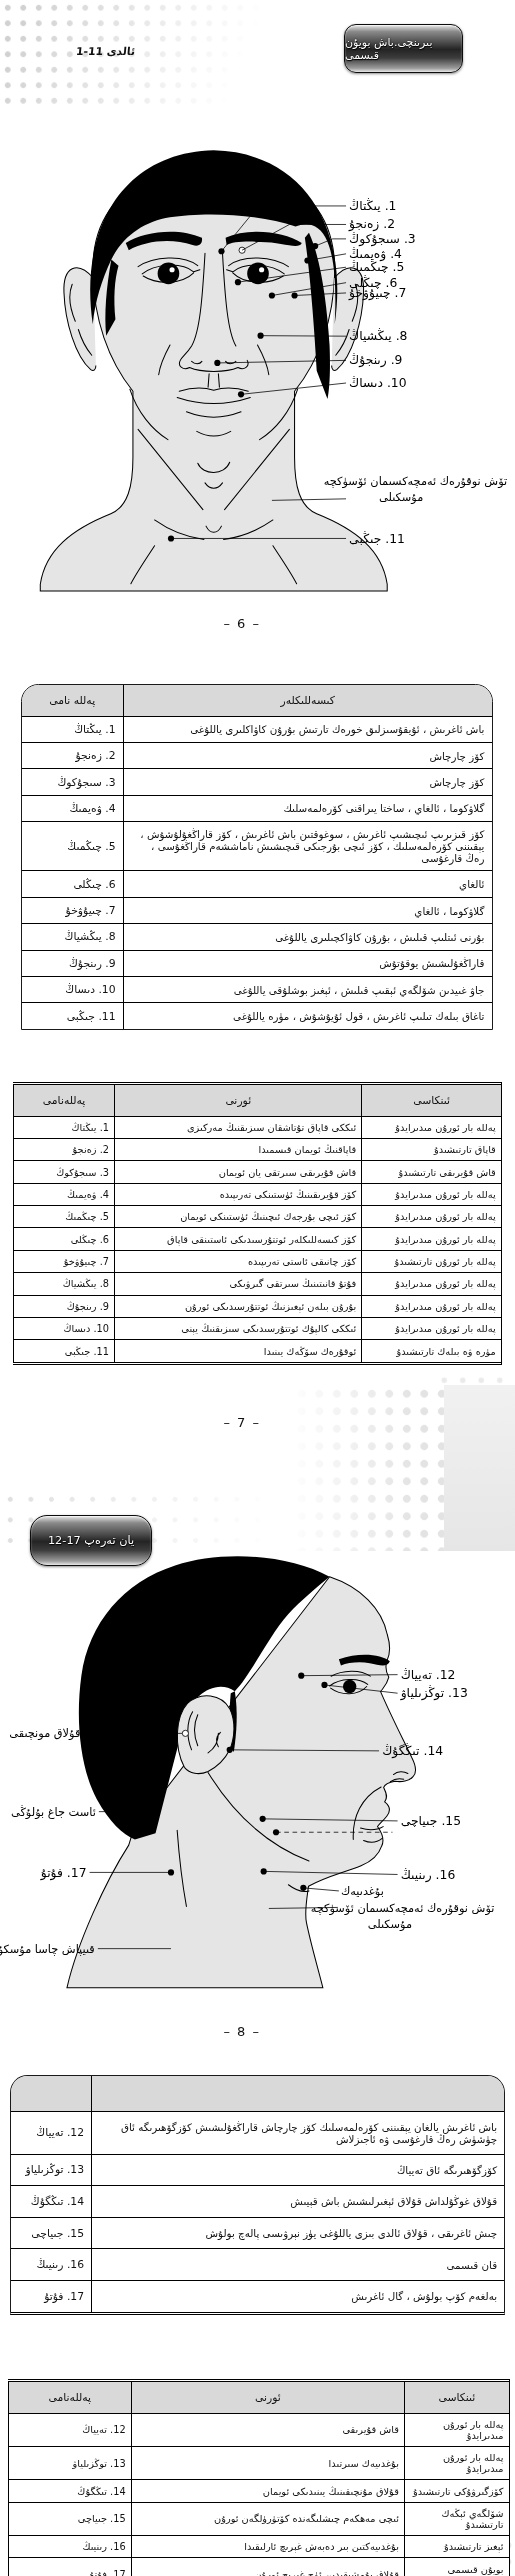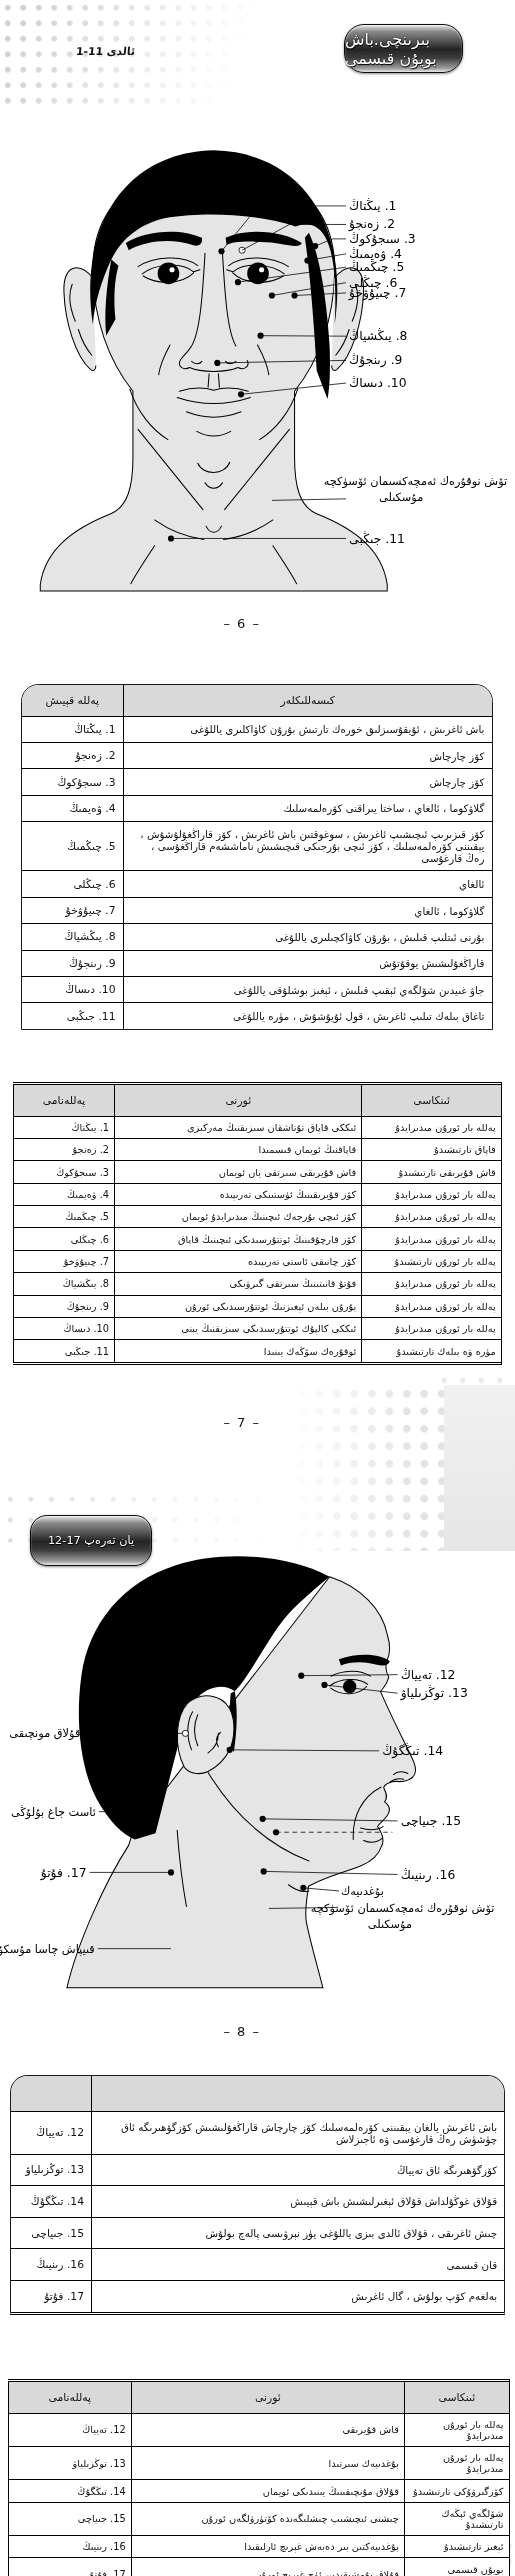--- a/index.html
+++ b/index.html
@@ -31,21 +31,21 @@
     -webkit-mask-image:linear-gradient(100deg,rgba(0,0,0,.8),transparent 80%);
     mask-image:linear-gradient(100deg,rgba(0,0,0,.8),transparent 80%)}
   .ht-bottom{left:268px;top:2537px;width:247px;height:109px;
     background-image:radial-gradient(circle,#d9d9d9 3.6px,transparent 4.1px);
     background-size:16.5px 16.5px;
     -webkit-mask-image:linear-gradient(215deg,rgba(0,0,0,.95) 18%,transparent 75%);
     mask-image:linear-gradient(215deg,rgba(0,0,0,.95) 18%,transparent 75%)}
   
   .btn{position:absolute;display:flex;align-items:center;justify-content:center;
     background:linear-gradient(180deg,#e8e8e8 0%,#8a8a8a 14%,#4a4a4a 38%,#242424 52%,#3c3c3c 70%,#9c9c9c 92%,#e8e8e8 100%);
-    border:1px solid #0d0d0d;border-radius:20px;color:#fff;font-size:16px;
+    border:1px solid #0d0d0d;border-radius:12px;color:#fff;font-size:11px;
     text-shadow:0 0 1.5px #000,0.5px 0.5px 1px #000;
     box-shadow:inset 0 1px 1.5px rgba(255,255,255,.7),0 1px 2.6px rgba(0,0,0,.45)}
   .btn1{left:344px;top:24px;width:117px;height:47px}
   .btn2{left:30px;top:1515px;width:120px;height:49px;font-size:11.3px;border-radius:17px}
   .caption1{position:absolute;left:67px;top:45px;width:77px;font-size:10.8px;
     font-weight:bold;direction:ltr;text-align:center;transform:skewX(-5deg)}
   .pagenum{position:absolute;left:0;width:484px;text-align:center;font-size:13px;
     letter-spacing:1.5px;direction:ltr}
   
   .tblwrap{position:absolute;background:#fff}
@@ -152,21 +152,21 @@
     <text class="svga" x="822" y="774" text-anchor="start">مۇسكىلى</text>
   </g>
 </svg>
 
 <div class="pagenum" style="top:616px">– 6 –</div>
 
 <div class="tblwrap t-round" style="left:20.6px;top:684px;width:470px">
   <table class="t1">
     <tbody>
         <tr>
-      <th class="divR" style="width:95px">پەللە قېيىش</th>
+      <th class="divR" style="width:95px">پەللە نامى</th>
       <th>كىسەللىكلەر</th>
     </tr>
     <tr>
           <td class="name divR">1. يىڭتاڭ</td>
           <td>باش ئاغرىش ، ئۇيقۇسىزلىق خورەك تارتىش بۇرۇن كاۋاكلىرى ياللۇغى</td>
         </tr>
     <tr>
           <td class="name divR">2. زەنجۇ</td>
           <td>كۆز چارچاش</td>
         </tr>
@@ -233,26 +233,26 @@
           <td class="divR">قاش قۇيرىقى سىرتقى يان ئويمان</td>
           <td>قاش قۇيرىقى تارتىشىدۇ</td>
         </tr>
     <tr>
           <td class="name divR">4. ۋەيمىڭ</td>
           <td class="divR">كۆز قۇيرىقىنىڭ ئۈستىنكى تەرىپىدە</td>
           <td>پەللە بار ئورۇن مىدىرايدۇ</td>
         </tr>
     <tr>
           <td class="name divR">5. چىڭمىڭ</td>
-          <td class="divR">كۆز ئىچى بۇرجەك ئىچىنىڭ مىدىرايدۇ ئويمان</td>
+          <td class="divR">كۆز ئىچى بۇرجەك ئىچىنىڭ ئۈستىنكى ئويمان</td>
           <td>پەللە بار ئورۇن مىدىرايدۇ</td>
         </tr>
     <tr>
           <td class="name divR">6. چىڭلى</td>
-          <td class="divR">كۆز قارچۇقىنىڭ ئوتتۇرسىدىكى ئىچىنىڭ قاپاق</td>
+          <td class="divR">كۆز كىسەللىكلەر ئوتتۇرسىدىكى ئاستىنقى قاپاق</td>
           <td>پەللە بار ئورۇن مىدىرايدۇ</td>
         </tr>
     <tr>
           <td class="name divR">7. چىيۇۋخۇ</td>
           <td class="divR">كۆز چانىقى ئاستى تەرىپىدە</td>
           <td>پەللە بار ئورۇن تارتىشىدۇ</td>
         </tr>
     <tr>
           <td class="name divR">8. يىڭشياڭ</td>
           <td class="divR">فۇتۇ قانىتىنىڭ سىرتقى گىرۋىكى</td>
@@ -389,21 +389,21 @@
           <td class="divR">بۇغدىيەك سىرتىدا</td>
           <td>پەللە بار ئورۇن مىدىرايدۇ</td>
         </tr>
     <tr>
           <td class="name divR">14. تىڭگۇڭ</td>
           <td class="divR">قۇلاق مۇنچىقىنىڭ يىنىدىكى ئويمان</td>
           <td>كۆزگىرۋۇكى تارتىشىدۇ</td>
         </tr>
     <tr>
           <td class="name divR">15. جىياچى</td>
-          <td class="divR">چىشنى ئىچىشىپ چىشلىگەندە كۆتۈرۈلگەن ئورۇن</td>
+          <td class="divR">ئىچى مەھكەم چىشلىگەندە كۆتۈرۈلگەن ئورۇن</td>
           <td>شۆلگەي ئېڭەك تارتىشىدۇ</td>
         </tr>
     <tr>
           <td class="name divR">16. رىنيىڭ</td>
           <td class="divR">بۇغدىيەكتىن بىر دەبەش غېرىچ ئارلىقىدا</td>
           <td>ئېغىز تارتىشىدۇ</td>
         </tr>
     <tr>
           <td class="name divR">17. فۇتۇ</td>
           <td class="divR">قۇلاق يۇمشىقىدىن ئۈچ غېرىچ ئورۇن</td>

